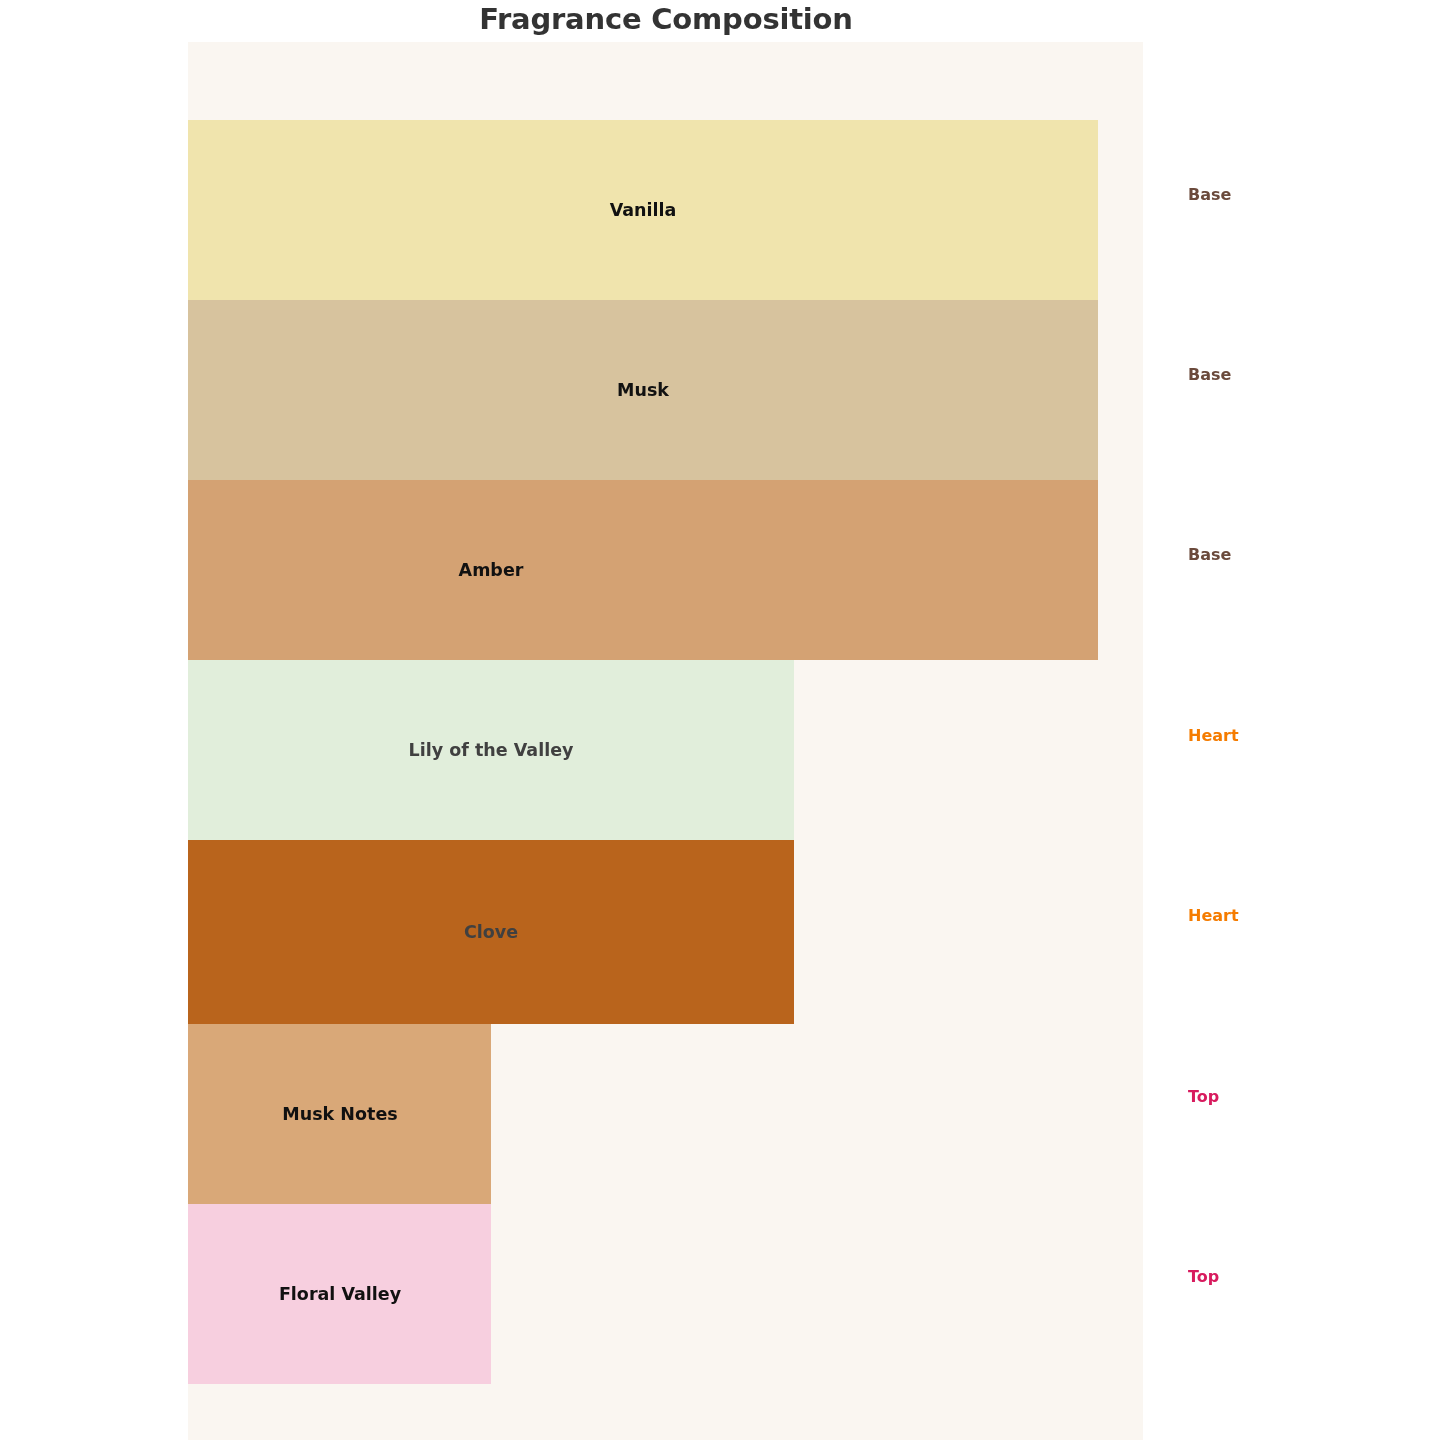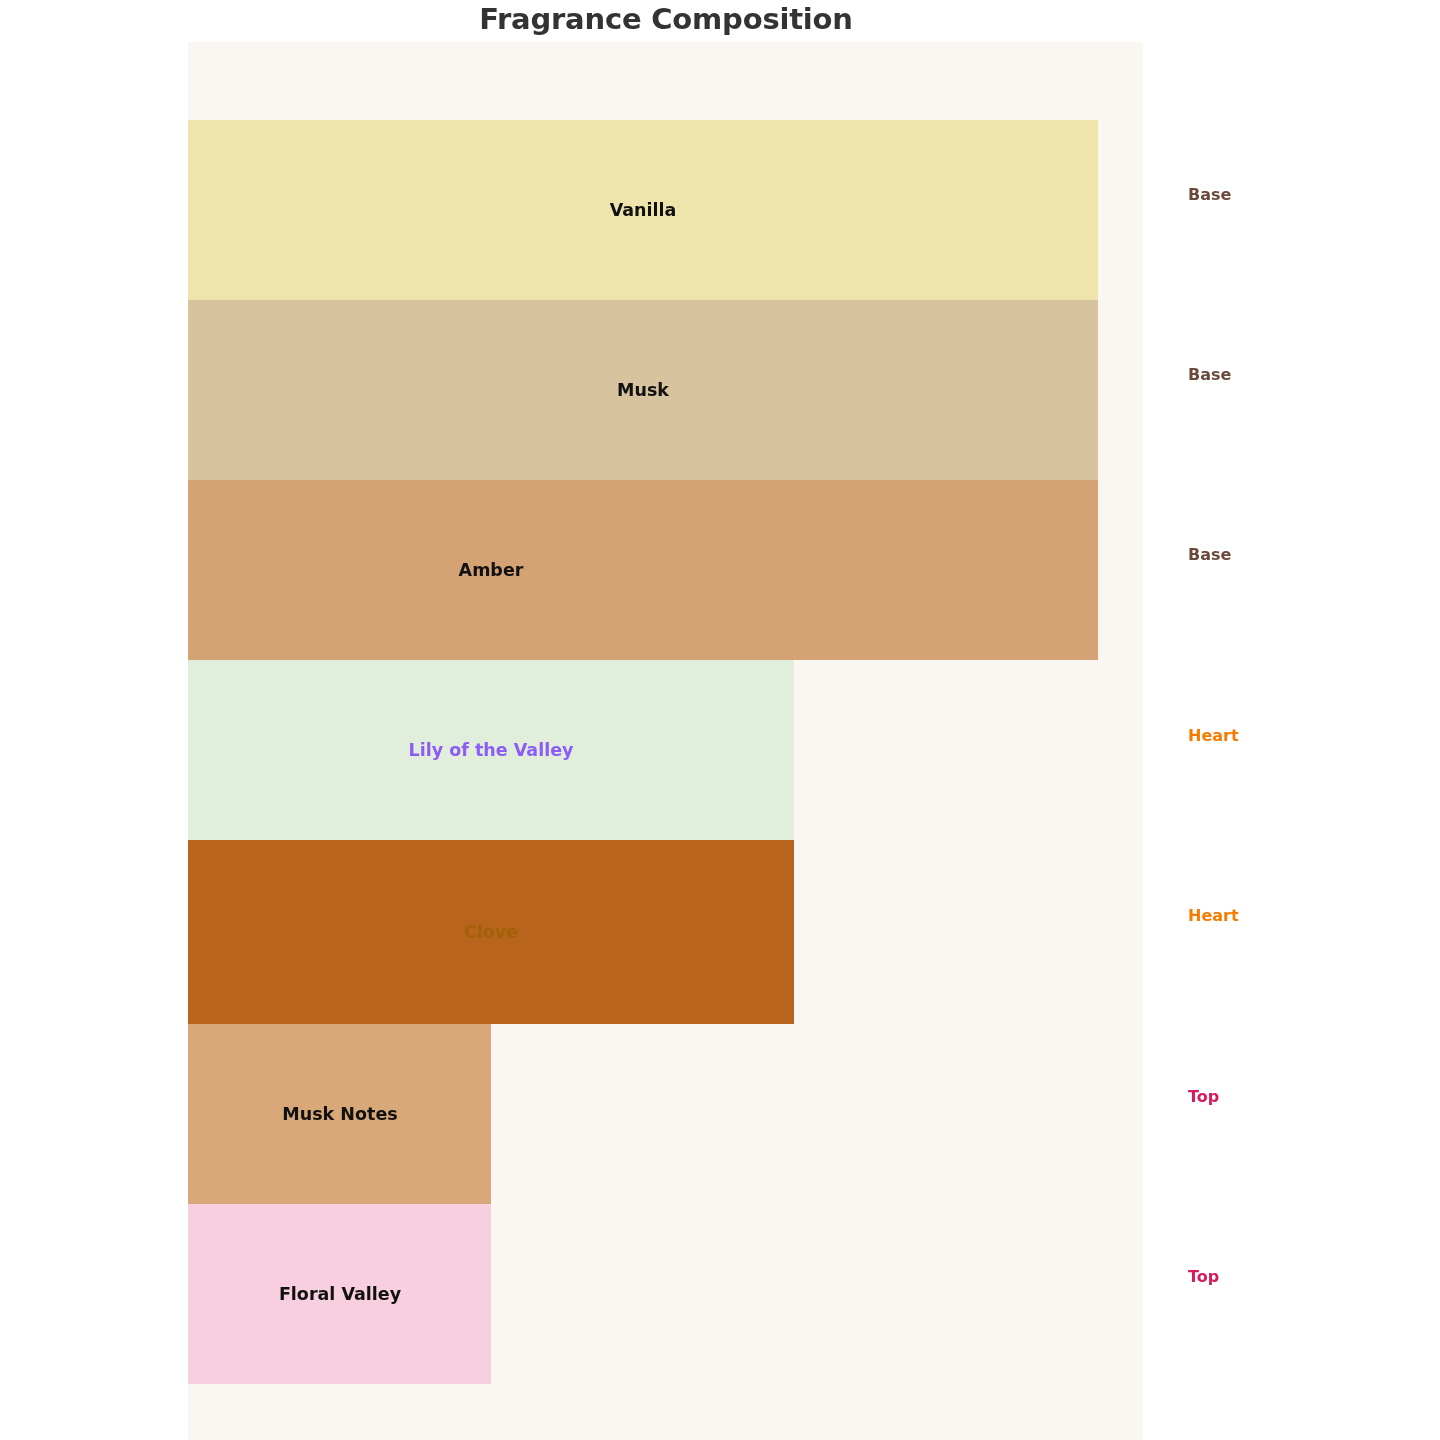--- a/index.html
+++ b/index.html
@@ -85,23 +85,23 @@
 
   <div class="plot-area" style="background: rgb(250, 246, 241);">
     <div class="bar-layer" id="bar-layer">
         <div class="bar" style="top: 62px; width: 910px; height: 180px; background: rgb(240, 228, 173);"></div>
         <div class="bar-label" style="left: 455px; top: 152px; color: rgb(17, 17, 17);">Vanilla</div>
         <div class="bar" style="top: 242px; width: 910px; height: 180px; background: rgb(215, 195, 158);"></div>
         <div class="bar-label" style="left: 455px; top: 332px; color: rgb(17, 17, 17);">Musk</div>
         <div class="bar" style="top: 422px; width: 910px; height: 180px; background: rgb(212, 162, 115);"></div>
         <div class="bar-label" style="left: 303px; top: 512px; color: rgb(17, 17, 17);">Amber</div>
         <div class="bar" style="top: 602px; width: 606px; height: 180px; background: rgb(225, 238, 219);"></div>
-        <div class="bar-label" style="left: 303px; top: 692px; color: #8b5cf6; text-align: center;">Lily of the Valley</div>
+        <div class="bar-label" style="left: 303px; top: 692px; color: #404040; text-align: center;">Lily of the Valley</div>
         <div class="bar" style="top: 782px; width: 606px; height: 184px; background: rgb(185, 100, 28);"></div>
-        <div class="bar-label" style="left: 303px; top: 874px; color: #a16207;">Clove</div>
+        <div class="bar-label" style="left: 303px; top: 874px; color: #404040;">Clove</div>
         <div class="bar" style="top: 966px; width: 303px; height: 180px; background: rgb(217, 168, 120);"></div>
         <div class="bar-label" style="left: 152px; top: 1056px; color: rgb(17, 17, 17);">Musk Notes</div>
         <div class="bar" style="top: 1146px; width: 303px; height: 180px; background: rgb(247, 207, 223);"></div>
         <div class="bar-label" style="left: 152px; top: 1236px; color: rgb(17, 17, 17);">Floral Valley</div>
       </div>
   </div>
 
   <div id="stage-layer">
       <div class="stage-label" style="left: 1188px; top: 194px; color: rgb(107, 74, 60);">Base</div>
       <div class="stage-label" style="left: 1188px; top: 374px; color: rgb(107, 74, 60);">Base</div>

